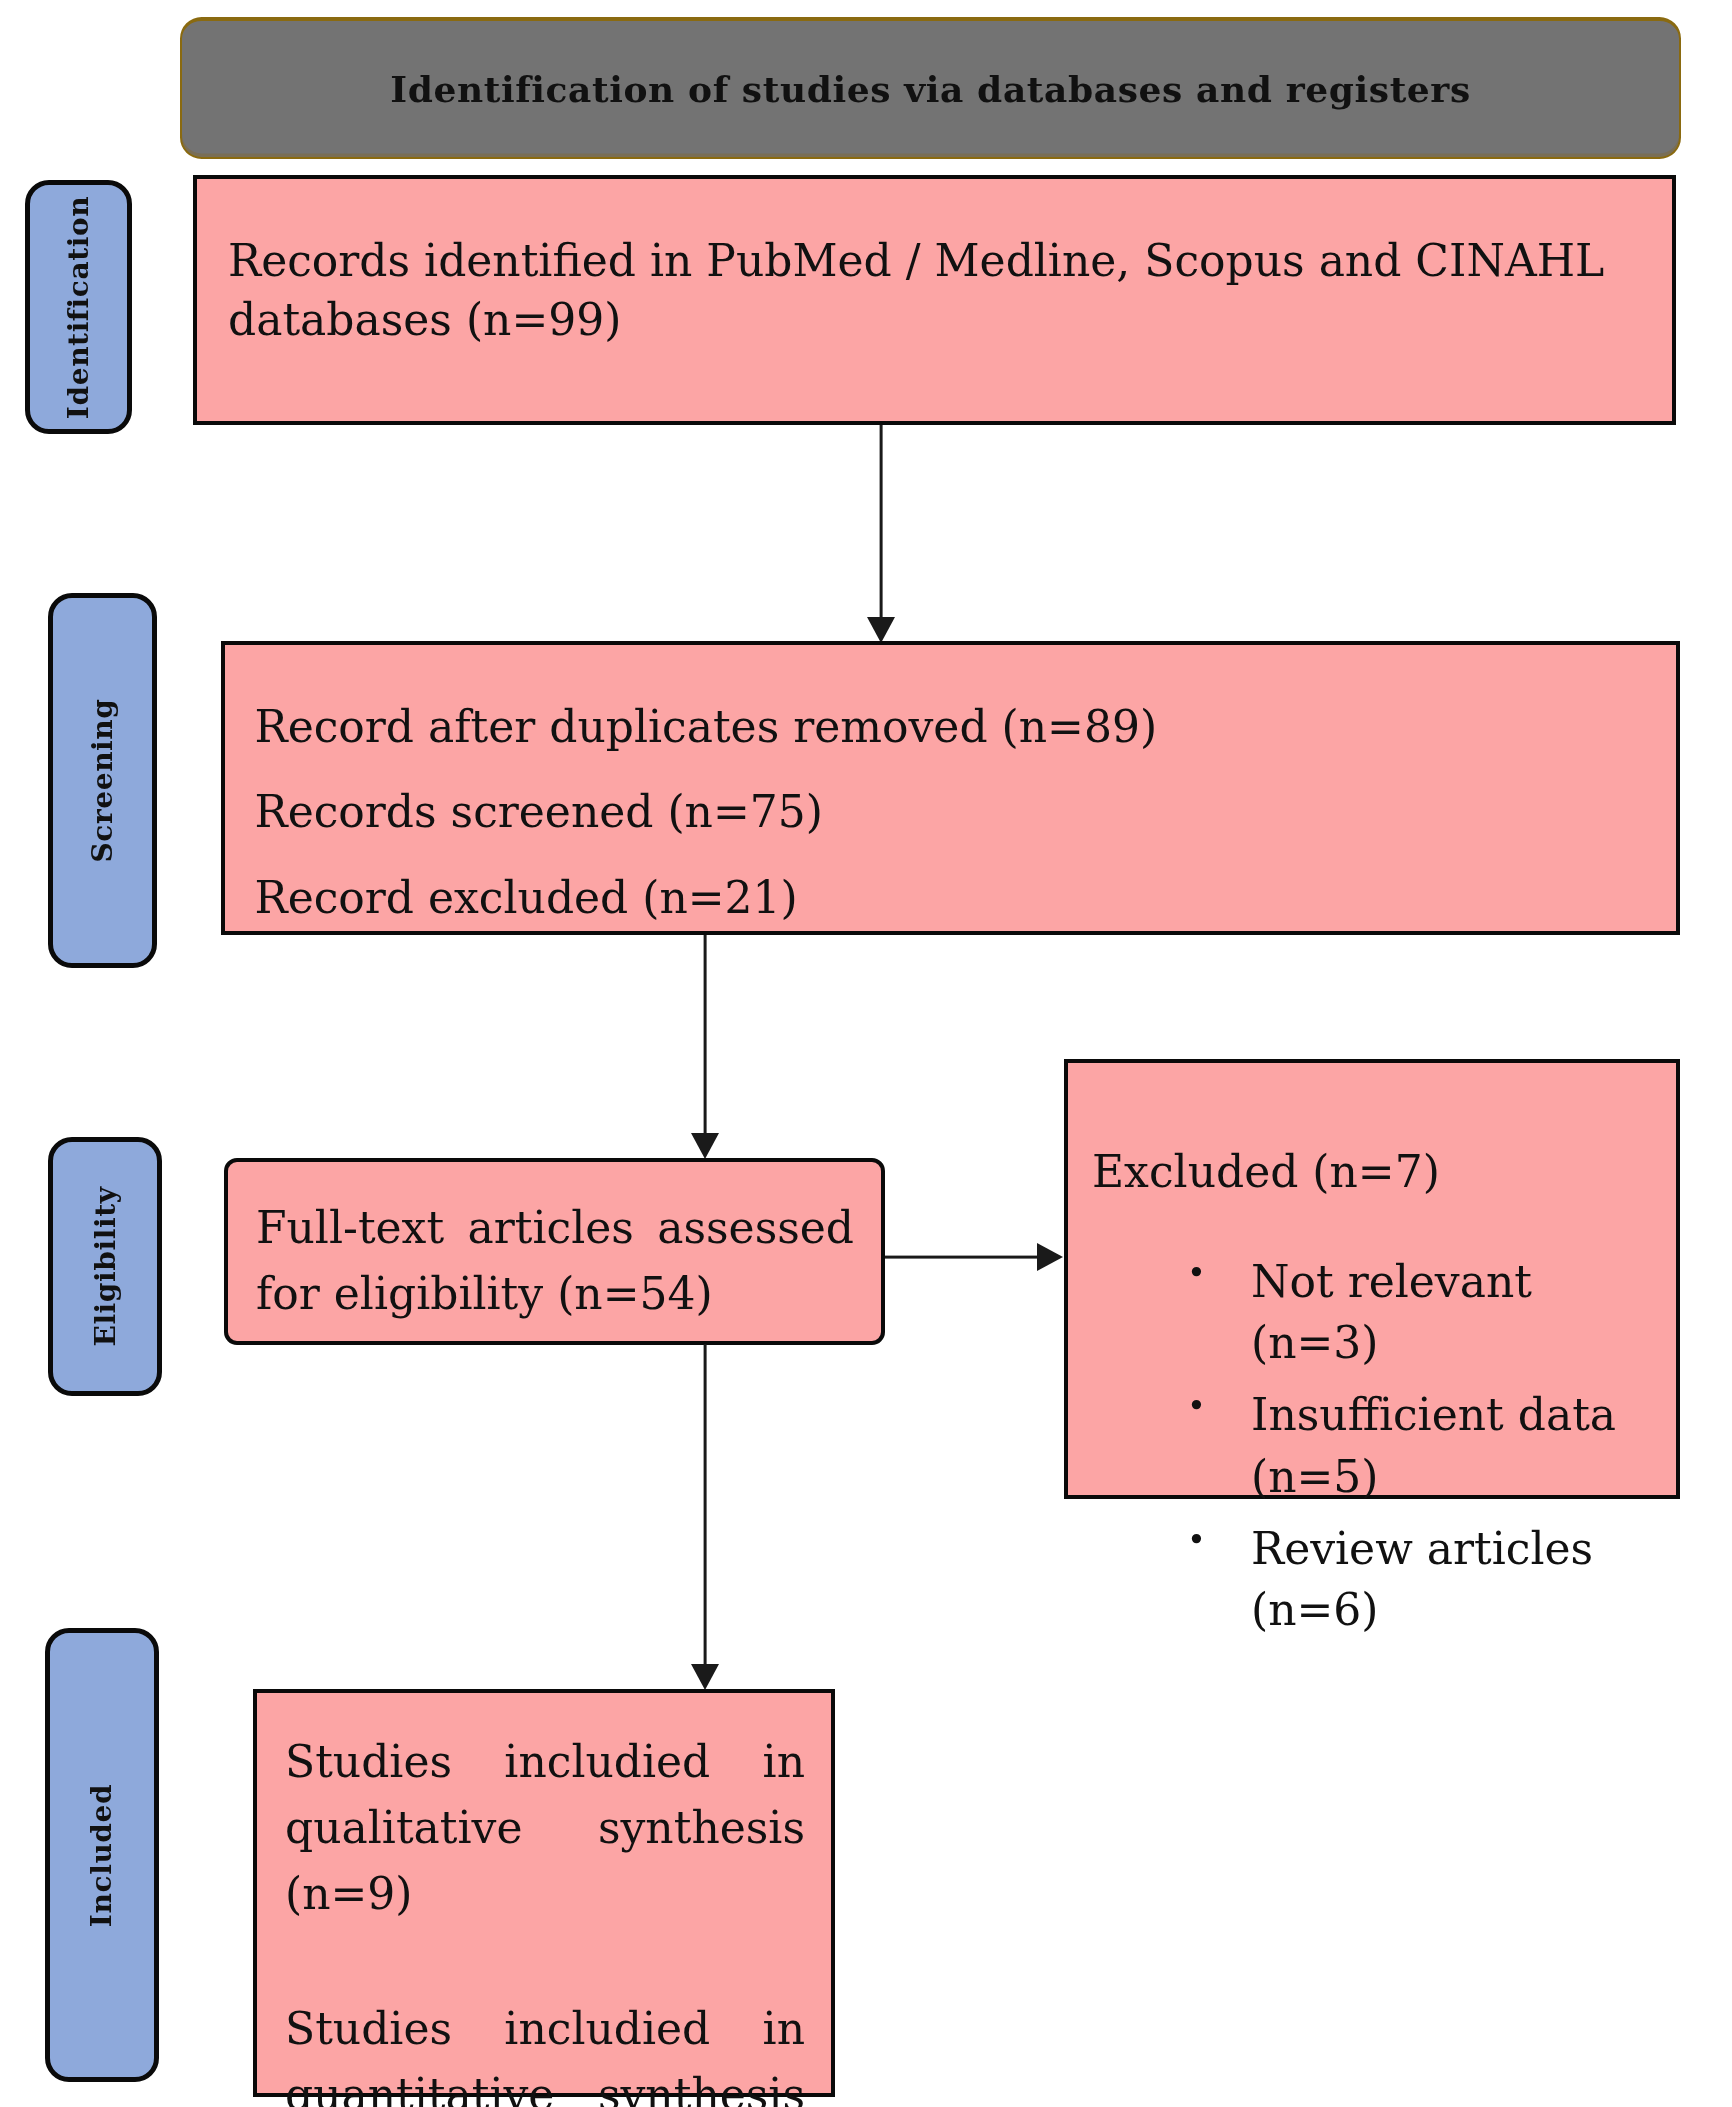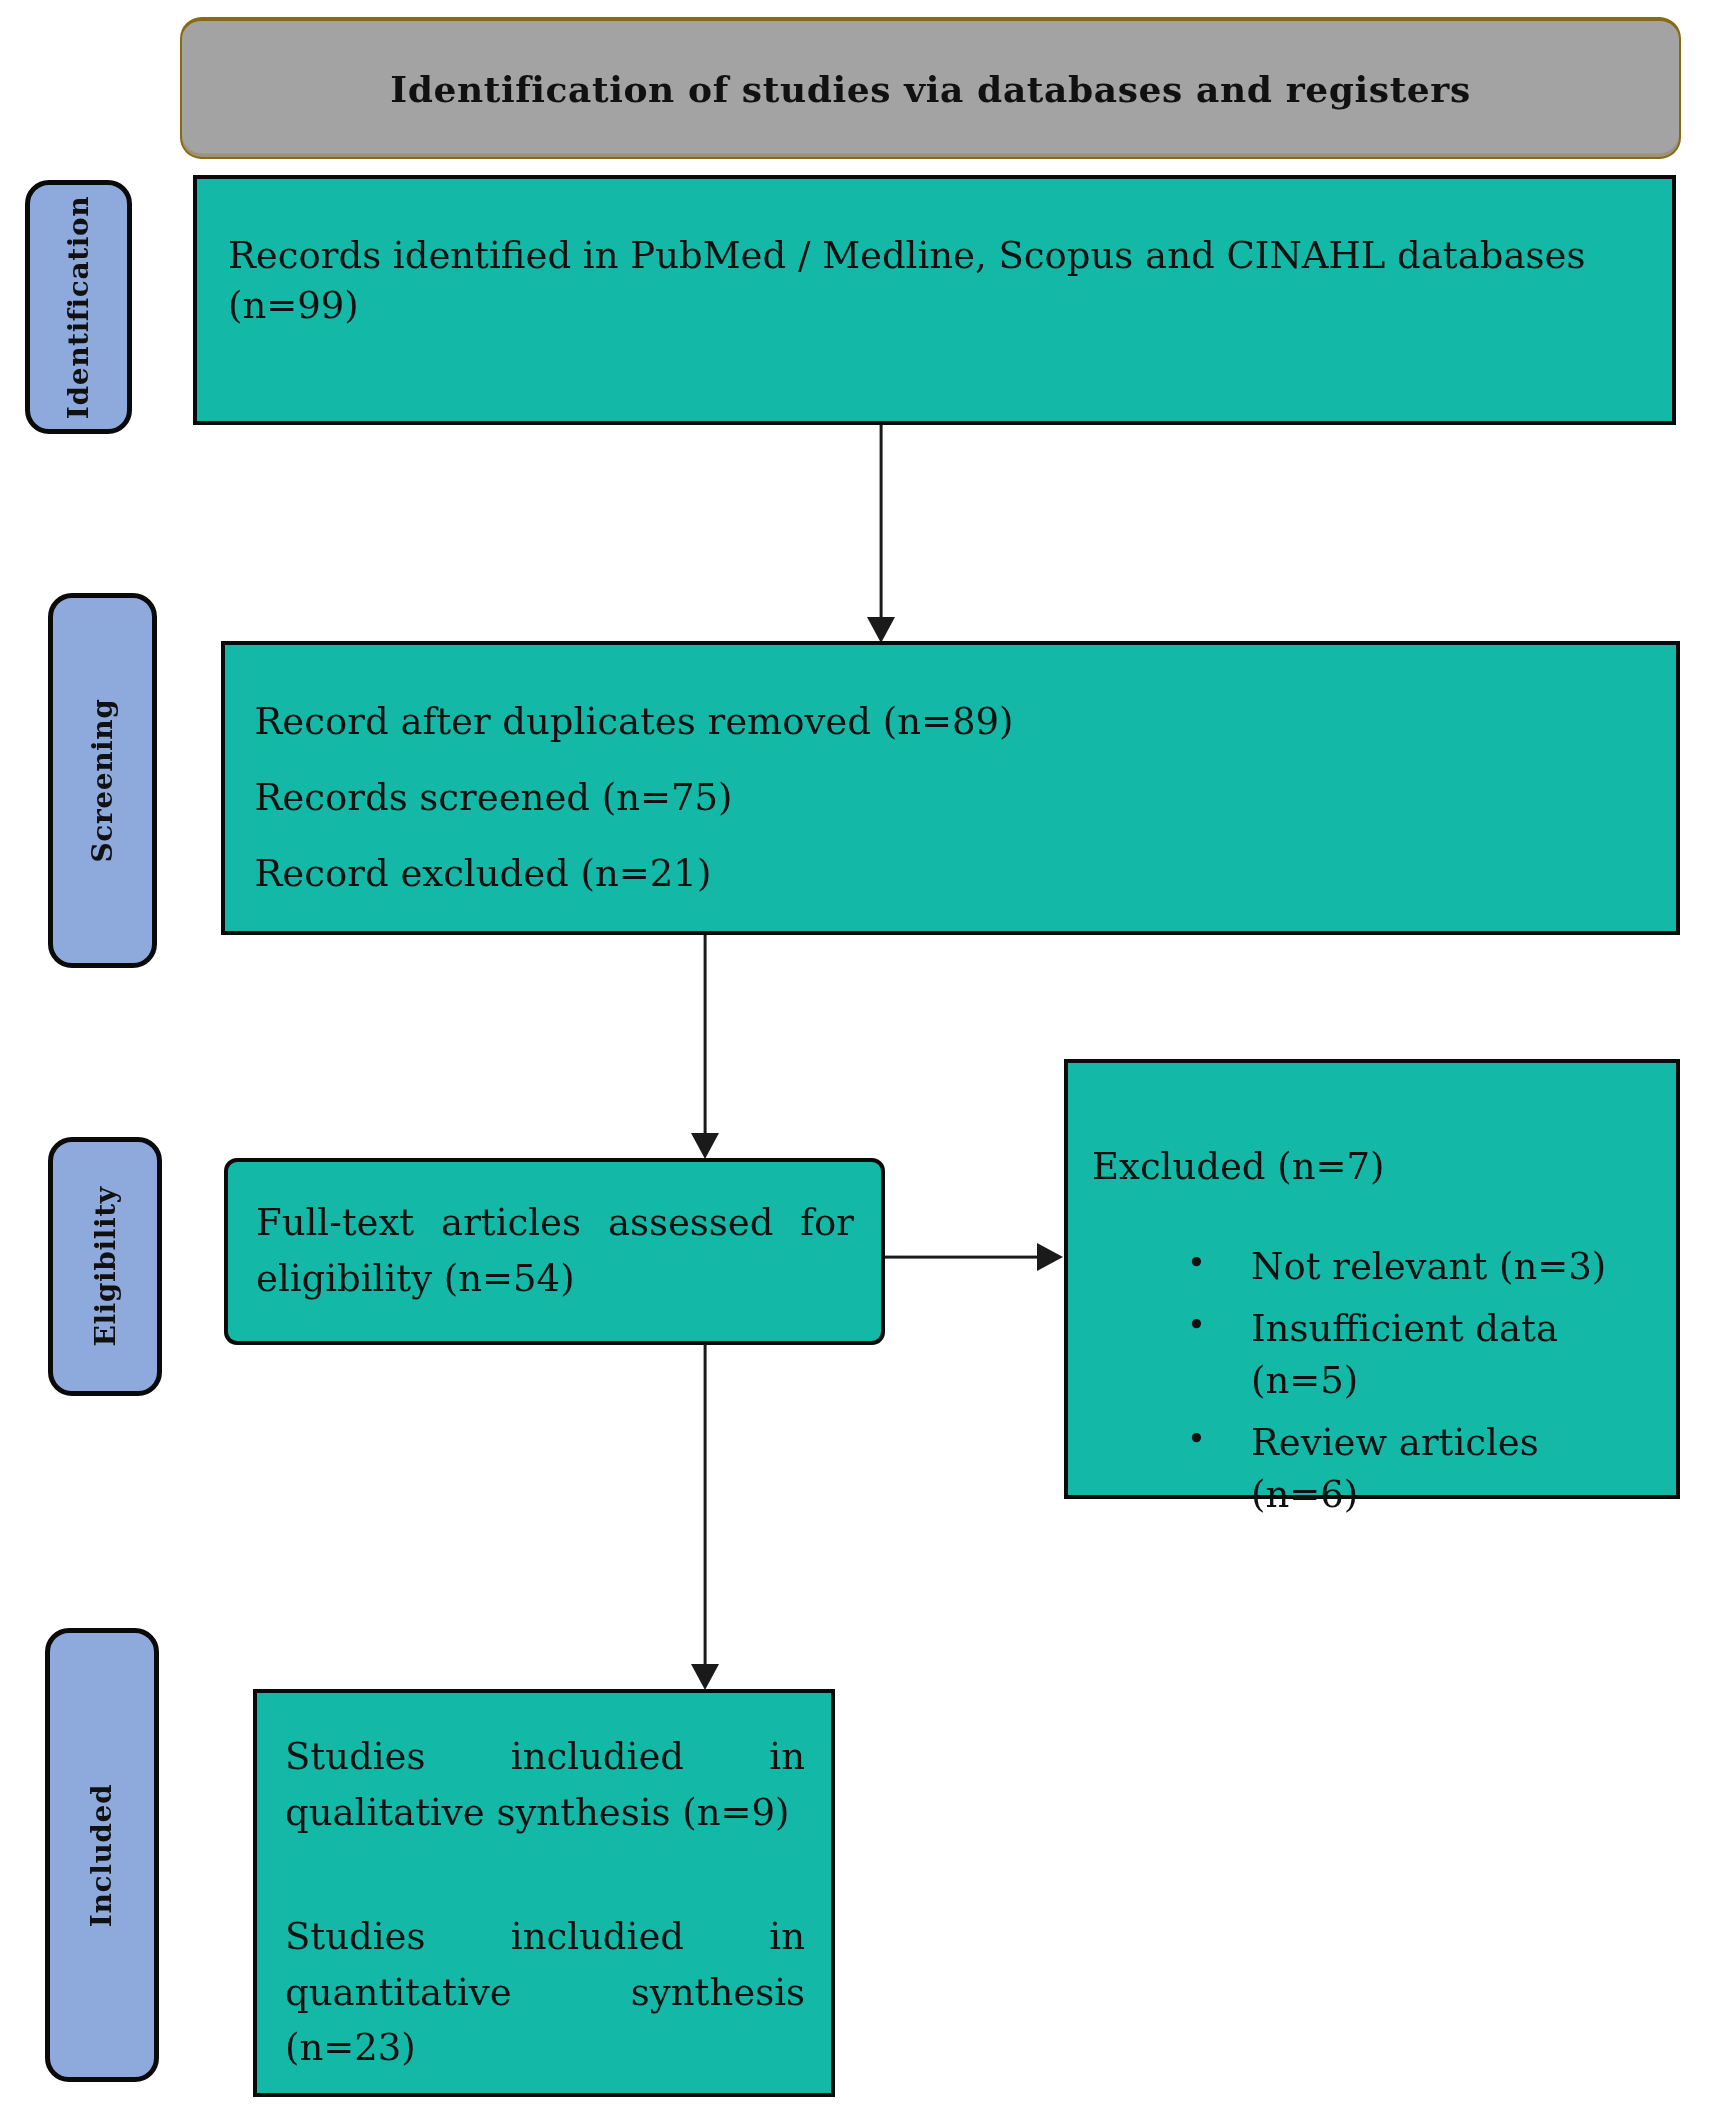--- a/index.html
+++ b/index.html
@@ -14,21 +14,21 @@
     background: #ffffff;
     font-family: "DejaVu Serif", "Liberation Serif", serif;
     color: #111111;
   }
 
   
   .banner {
     position: absolute;
     left: 180px; top: 17px;
     width: 1501px; height: 142px;
-    background: #a3a3a3;
+    background: #737373;
     border: 2.8px solid #8a6a10;
     border-top-width: 4.5px;
     border-radius: 21.6px;
     box-shadow: inset 0 -3.4px 0 rgba(140, 95, 0, 0.25);
     display: flex;
     align-items: center;
     justify-content: center;
     box-sizing: border-box;
   }
   .banner-title {
@@ -57,24 +57,24 @@
     letter-spacing: 0.6px;
   }
   #stage-identification { left: 25px;  top: 180px;  width: 107px; height: 254px; }
   #stage-screening      { left: 48px;  top: 593px; width: 109px; height: 375px; }
   #stage-eligibility    { left: 48px;  top: 1137px; width: 114px; height: 259px; }
   #stage-included       { left: 45px;  top: 1628px; width: 114px; height: 454px; }
 
   
   .flowbox {
     position: absolute;
-    background: #14b8a6;
+    background: #fca5a5;
     border: 4.5px solid #0a0a0a;
     box-sizing: border-box;
-    font-size: 37px;
+    font-size: 44px;
     line-height: 1.35;
   }
   #box-identification {
     left: 193px; top: 175px;
     width: 1483px; height: 250px;
     padding: 52px 34px 0 31px;
   }
   #box-identification p { margin: 0 0 29.5px 0; }
 
   #box-screening {

